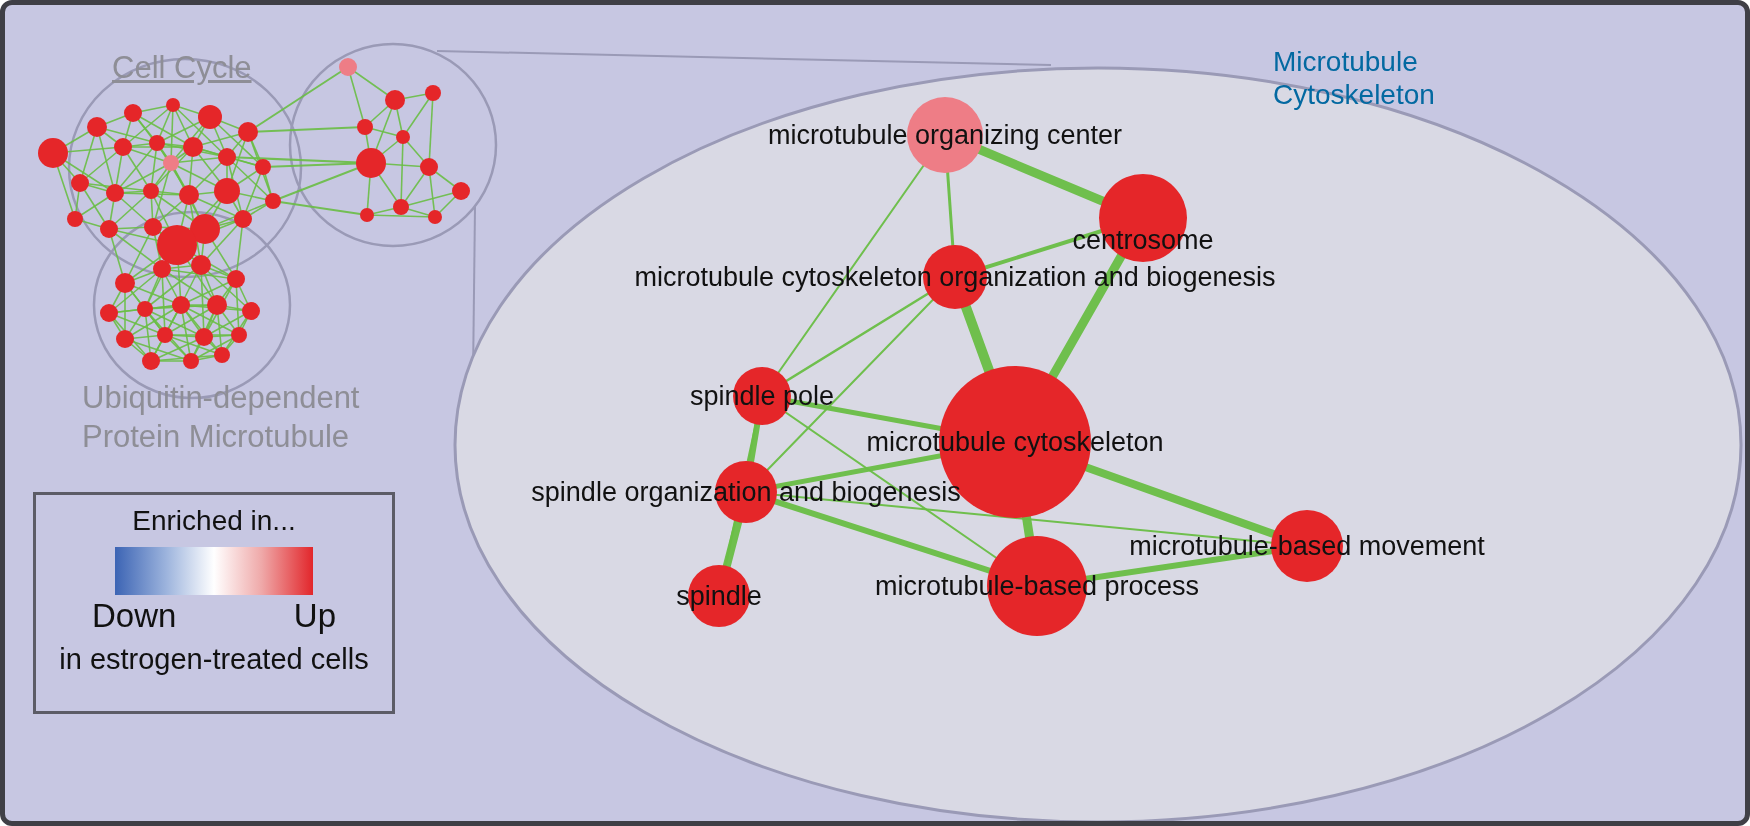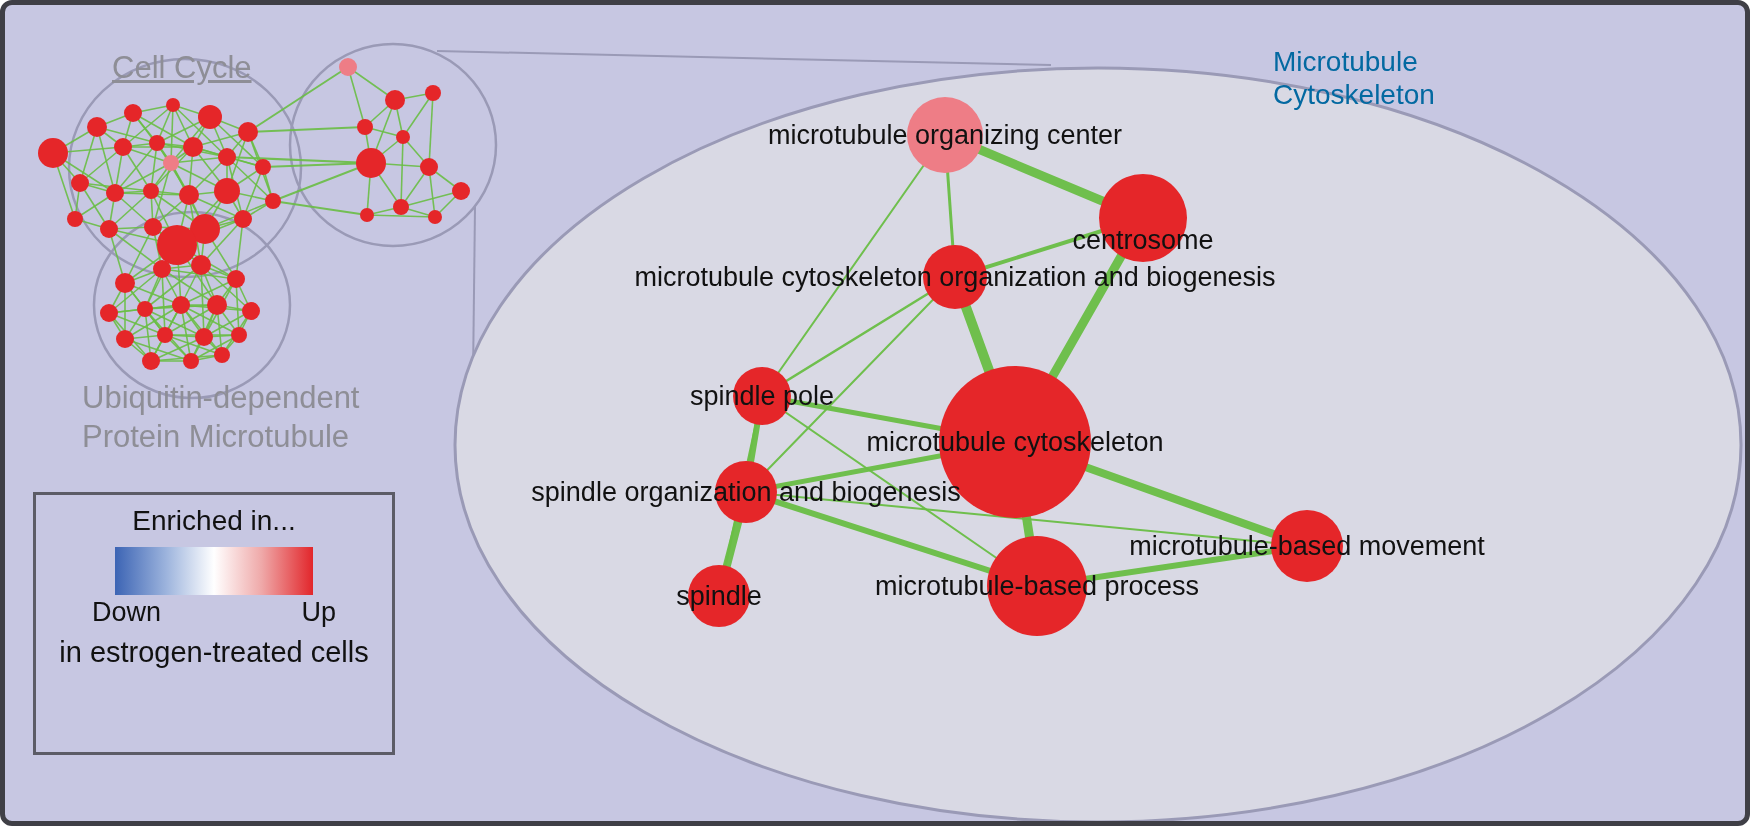--- a/index.html
+++ b/index.html
@@ -13,28 +13,28 @@
     overflow:hidden;
     font-family:"Liberation Sans", sans-serif;
   }
   svg#net { position:absolute; left:0; top:0; }
   svg#net text { font-family:"Liberation Sans", sans-serif; }
   .abs { position:absolute; }
   .cluster-label { color:#8e8e96; font-size:31px; line-height:1.25; }
   .main-title { left:1268px; top:40px; width:232px; text-align:left;
                 color:#0369a1; font-size:28px; line-height:1.18; }
   .legend {
-    left:28px; top:487px; width:362px; height:263px;
+    left:28px; top:487px; width:362px; height:222px;
     border:3px solid #5c5c66; box-sizing:border-box;
     text-align:center; color:#111111;
   }
   .legend-title { margin-top:10px; font-size:28px; }
   .legend-gradient { width:198px; height:48px; margin:10px auto 0 auto; }
   .legend-scale { width:244px; margin:2px auto 0 auto; display:flex;
-                  justify-content:space-between; font-size:27px; }
+                  justify-content:space-between; font-size:33px; }
   .legend-caption { margin-top:6px; font-size:29px; line-height:1.3; }
 </style>
 </head>
 <body>
 
 <div class="frame">
 
   <svg id="net" width="1750" height="826" viewBox="0 0 1750 826">
       <line x1="432" y1="46" x2="1046" y2="60" stroke="#9a9ab6" stroke-width="2"></line>
       <line x1="470" y1="202" x2="468" y2="372" stroke="#9a9ab6" stroke-width="2"></line>

